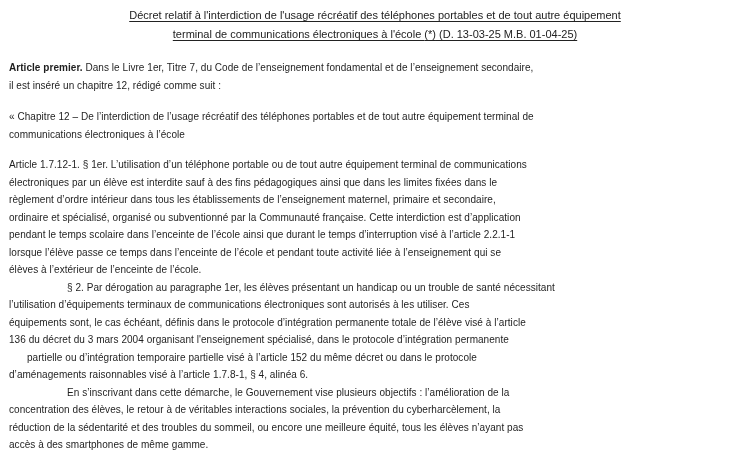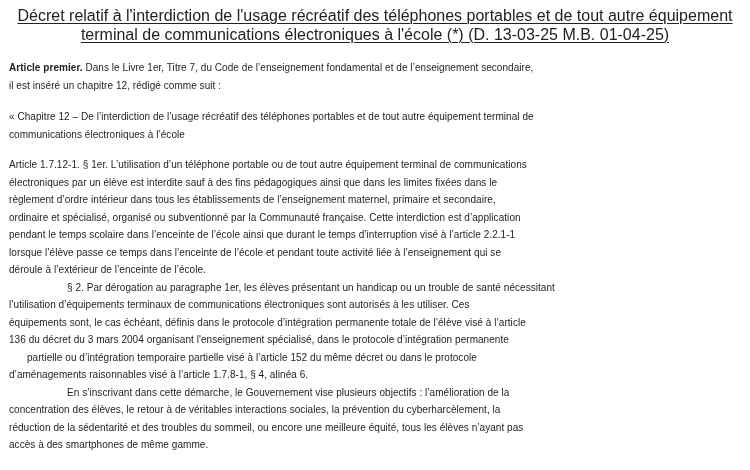--- a/index.html
+++ b/index.html
@@ -18,21 +18,21 @@
     .page {
       position: absolute;
       left: 0; top: 0;
       width: 750px; height: 470px;
     }
     .title {
       position: absolute;
       left: 0;
       width: 750px;
       text-align: center;
-      font-size: 16px;
+      font-size: 11px;
       line-height: 19px;
       color: #222;
     }
     .title span.u {
       text-decoration: underline;
       text-underline-offset: 2px;
       text-decoration-thickness: 1px;
     }
     .line {
       position: absolute;
@@ -65,21 +65,21 @@
 
   <div class="line" style="top:108px;">« Chapitre 12 – De l’interdiction de l’usage récréatif des téléphones portables et de tout autre équipement terminal de</div>
   <div class="line" style="top:126px;">communications électroniques à l’école</div>
 
   <div class="line" style="top:156px;">Article 1.7.12-1. § 1er. L’utilisation d’un téléphone portable ou de tout autre équipement terminal de communications</div>
   <div class="line" style="top:173.5px;">électroniques par un élève est interdite sauf à des fins pédagogiques ainsi que dans les limites fixées dans le</div>
   <div class="line" style="top:191px;">règlement d’ordre intérieur dans tous les établissements de l’enseignement maternel, primaire et secondaire,</div>
   <div class="line" style="top:208.5px;">ordinaire et spécialisé, organisé ou subventionné par la Communauté française. Cette interdiction est d’application</div>
   <div class="line" style="top:226px;">pendant le temps scolaire dans l’enceinte de l’école ainsi que durant le temps d’interruption visé à l’article 2.2.1-1</div>
   <div class="line" style="top:243.5px;">lorsque l’élève passe ce temps dans l’enceinte de l’école et pendant toute activité liée à l’enseignement qui se</div>
-  <div class="line" style="top:261px;">déroule à l’extérieur de l’enceinte de l’école.</div>
+  <div class="line" style="top:261px;">élèves à l’extérieur de l’enceinte de l’école.</div>
 
   <div class="line indent" style="top:278.5px;">§ 2. Par dérogation au paragraphe 1er, les élèves présentant un handicap ou un trouble de santé nécessitant</div>
   <div class="line" style="top:296px;">l’utilisation d’équipements terminaux de communications électroniques sont autorisés à les utiliser. Ces</div>
   <div class="line" style="top:313.5px;">équipements sont, le cas échéant, définis dans le protocole d’intégration permanente totale de l’élève visé à l’article</div>
   <div class="line" style="top:331px;">136 du décret du 3 mars 2004 organisant l'enseignement spécialisé, dans le protocole d’intégration permanente</div>
   <div class="line" style="top:348.5px;padding-left:18px;">partielle ou d’intégration temporaire partielle visé à l’article 152 du même décret ou dans le protocole</div>
   <div class="line" style="top:366px;">d’aménagements raisonnables visé à l’article 1.7.8-1, § 4, alinéa 6.</div>
 
   <div class="line indent" style="top:383.5px;text-align:center;">En s’inscrivant dans cette démarche, le Gouvernement vise plusieurs objectifs : l’amélioration de la</div>
   <div class="line" style="top:401px;">concentration des élèves, le retour à de véritables interactions sociales, la prévention du cyberharcèlement, la</div>

